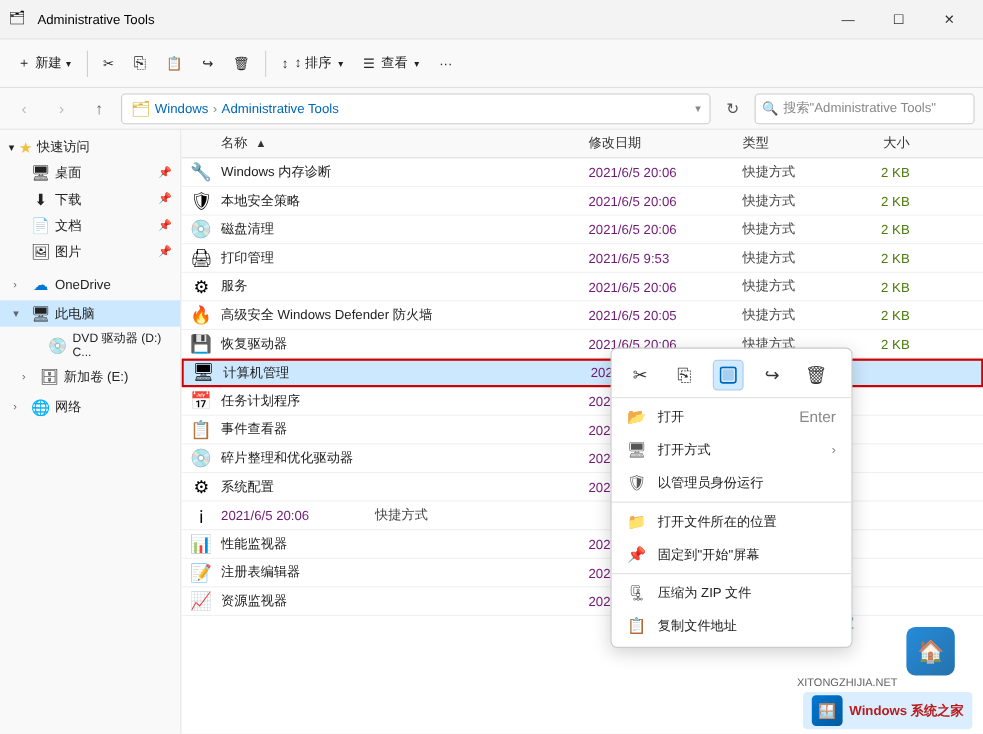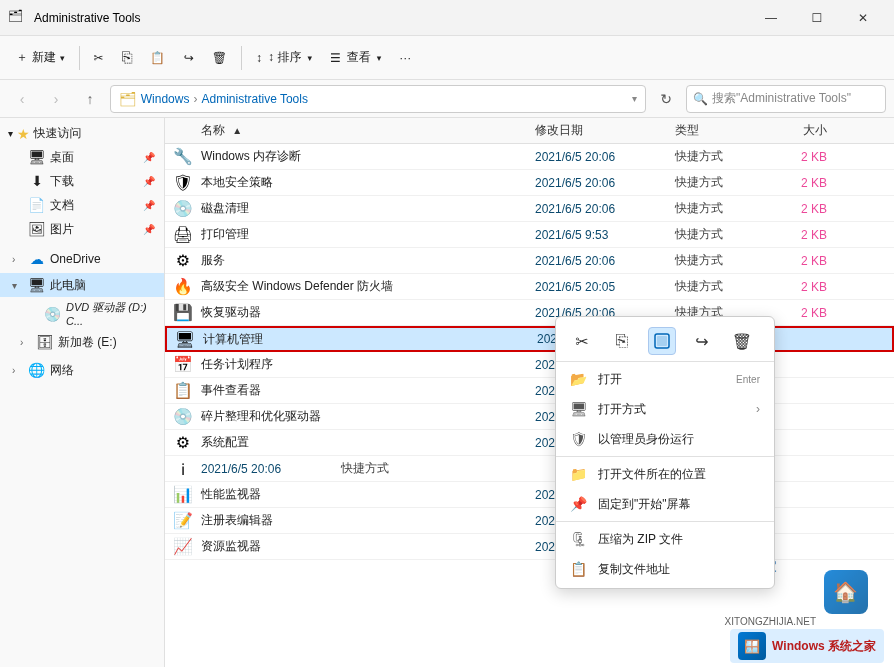--- a/index.html
+++ b/index.html
@@ -142,23 +142,23 @@
     .file-row {
       display: flex; align-items: center;
       min-height: 26px;
       cursor: pointer;
       border-bottom: 1px solid #f0f0f0;
       position: relative;
     }
     .file-row.context-selected { background: #cce8ff; border: 2px solid #d00000; }
     .file-icon { width: 36px; display: flex; align-items: center; justify-content: center; font-size: 16px; }
     .file-name { width: 334px; font-size: 12px; color: #222; }
-    .file-date { width: 140px; font-size: 12px; color: #0c4a6e; }
+    .file-date { width: 140px; font-size: 12px; color: #701a75; }
     .file-type { width: 100px; font-size: 12px; color: #444; }
-    .file-size { width: 60px; font-size: 12px; color: #ec4899; text-align: right; padding-right: 8px; }
+    .file-size { width: 60px; font-size: 12px; color: #4d7c0f; text-align: right; padding-right: 8px; }
 
     
     .context-menu {
       position: absolute;
       background: #fff;
       border: 1px solid #ccc;
       border-radius: 6px;
       box-shadow: 0 4px 16px rgba(0,0,0,0.18);
       z-index: 100;
       min-width: 220px;
@@ -181,21 +181,21 @@
     .ctx-icon-btn.highlighted { background: #d0eaff; border: 1px solid #aac8ee; }
     .context-divider { height: 1px; background: #e0e0e0; margin: 2px 0; }
     .context-item {
       display: flex; align-items: center;
       padding: 6px 14px;
       cursor: pointer; font-size: 12px; color: #222;
       gap: 10px; min-height: 30px;
     }
     .context-item .ctx-item-icon { width: 18px; height: 18px; display: flex; align-items: center; justify-content: center; font-size: 14px; color: #555; }
     .context-item .ctx-item-label { flex: 1; }
-    .context-item .ctx-item-shortcut { color: #888; font-size: 10px; }
+    .context-item .ctx-item-shortcut { color: #888; font-size: 14px; }
     .context-item .ctx-item-arrow { color: #888; font-size: 12px; }
 
     
     .watermark {
       position: absolute;
       right: 26px;
       bottom: 40px;
       display: flex;
       align-items: center;
       gap: 8px;
@@ -339,21 +339,21 @@
       <span class="item-label">OneDrive</span>
     </div>
     <div class="sidebar-item selected" style="margin-top:2px;">
       <span class="expand-icon">▾</span>
       <span class="item-icon">🖥</span>
       <span class="item-label">此电脑</span>
     </div>
     <div class="sidebar-item" style="padding-left:28px;">
       <span class="expand-icon"></span>
       <span class="item-icon" style="color:#0078d4;">💿</span>
-      <span class="item-label" style="font-size:11px;font-style:italic;">DVD 驱动器 (D:) C...</span>
+      <span class="item-label" style="font-size:11px;">DVD 驱动器 (D:) C...</span>
     </div>
     <div class="sidebar-item" style="padding-left:20px;">
       <span class="expand-icon">›</span>
       <span class="item-icon">🗄</span>
       <span class="item-label">新加卷 (E:)</span>
     </div>
     <div class="sidebar-item" style="margin-top:4px;">
       <span class="expand-icon">›</span>
       <span class="item-icon">🌐</span>
       <span class="item-label">网络</span>

